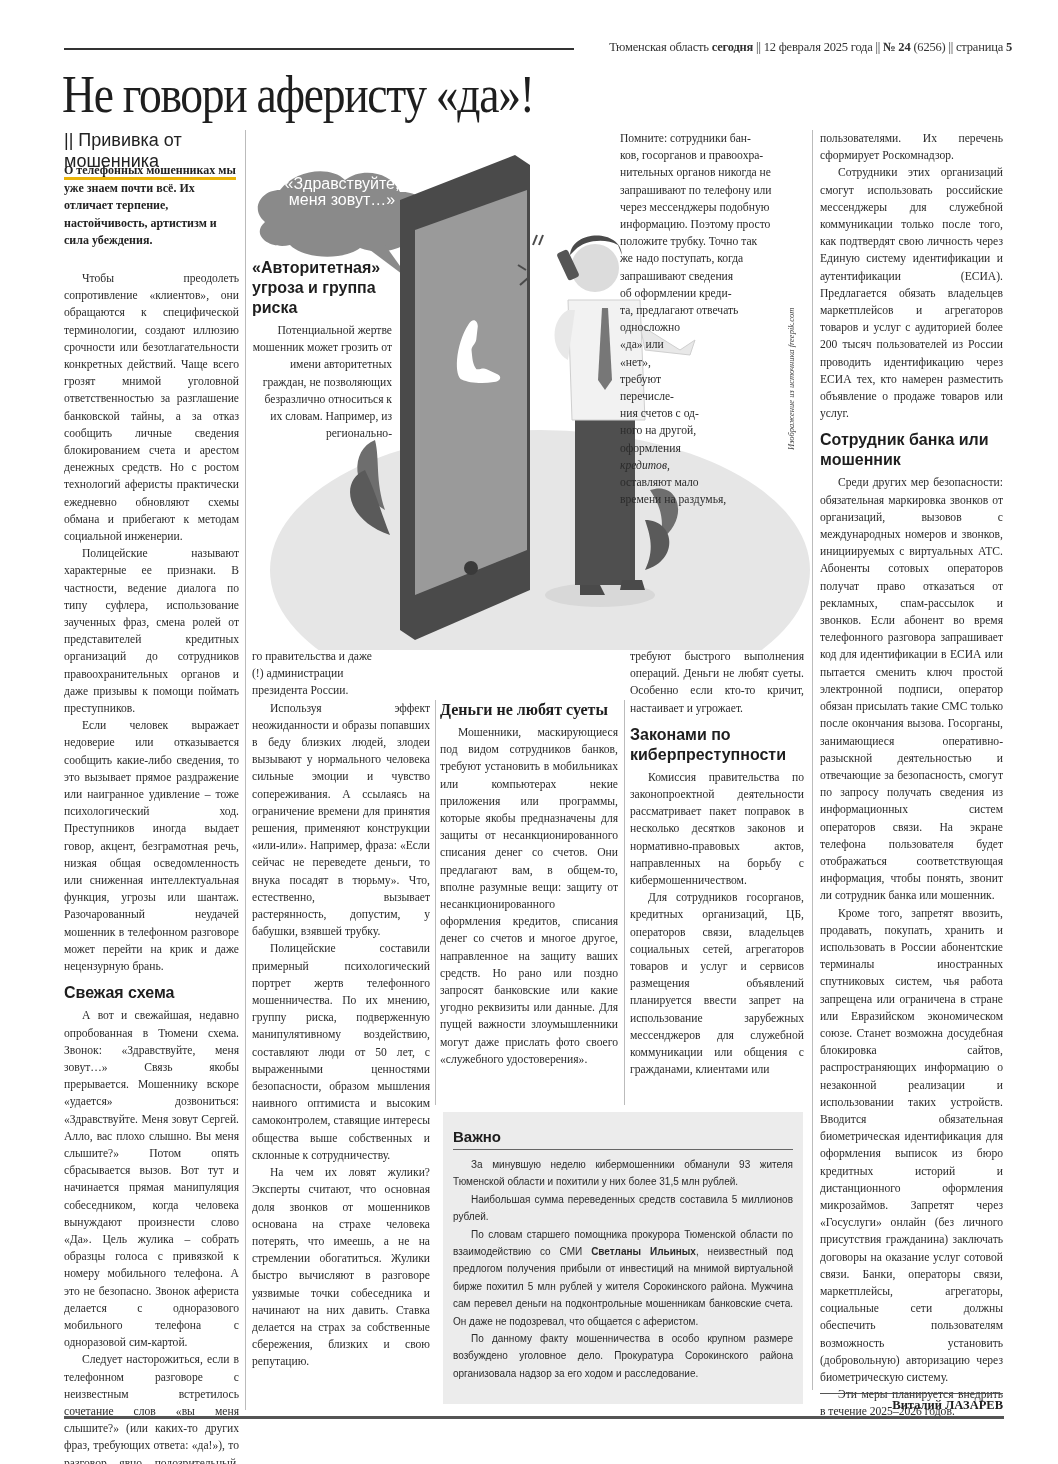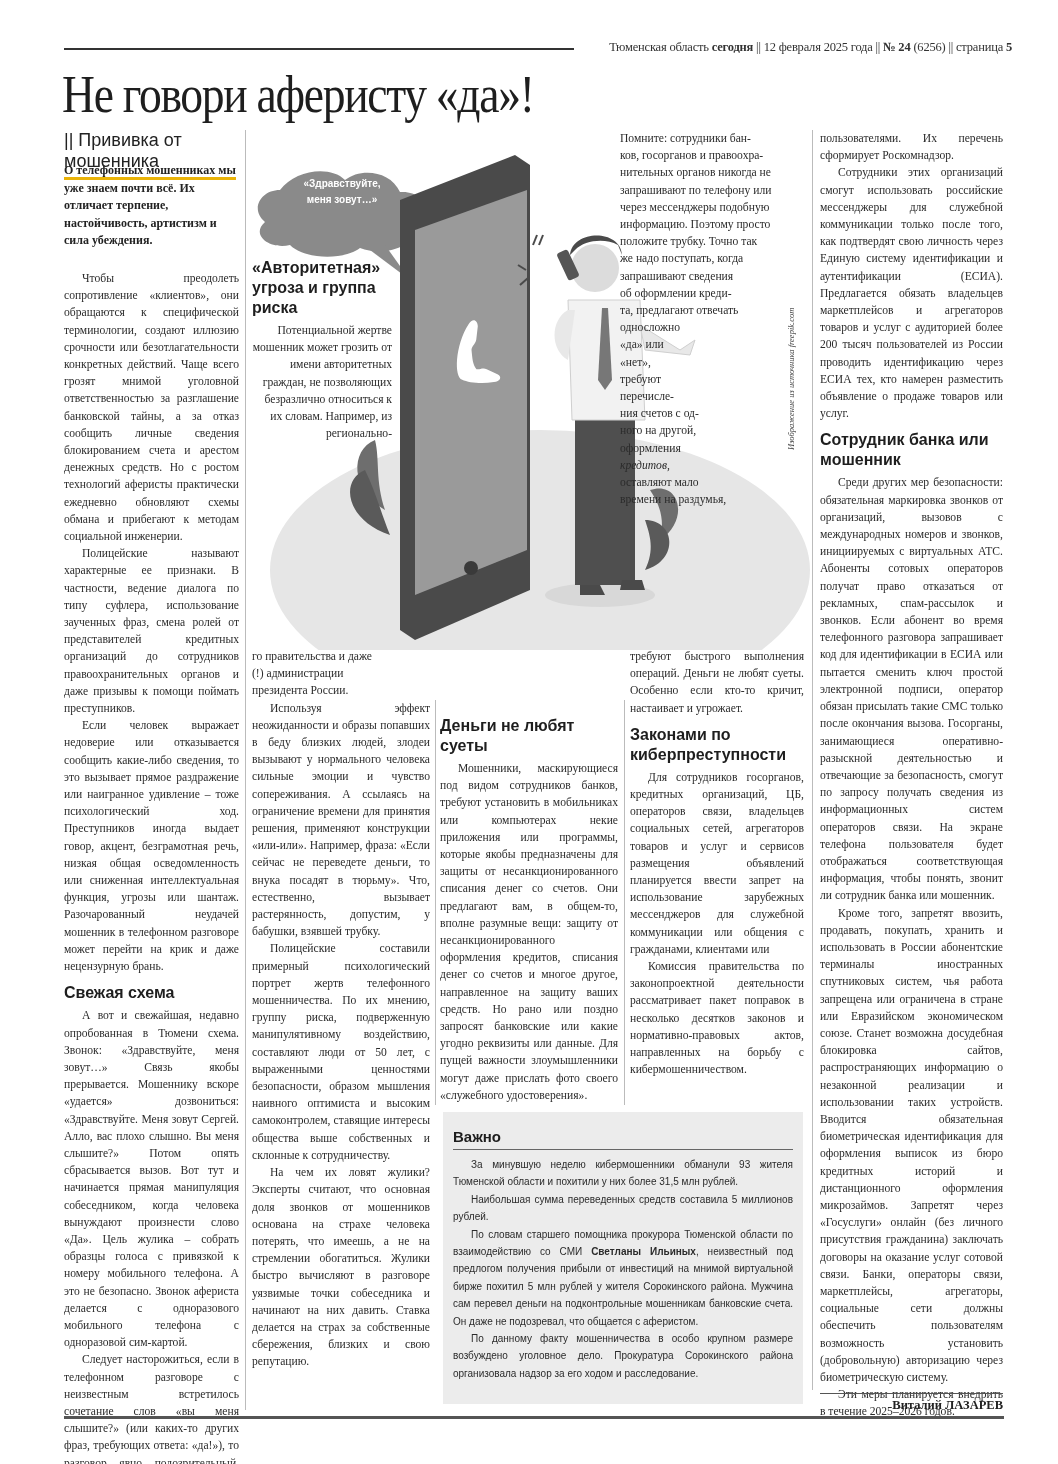--- a/index.html
+++ b/index.html
@@ -24,21 +24,21 @@
   .c2a { left: 252px; top: 258px; width: 140px; }
   .c2b { left: 252px; top: 648px; width: 178px; }
   .c3a { left: 620px; top: 130px; width: 183px; }
   .c3b { left: 440px; top: 700px; width: 178px; }
   .c4 { left: 630px; top: 648px; width: 174px; }
   .c5 { left: 820px; top: 130px; width: 183px; }
   .vrule { position: absolute; width: 1px; background: #bbb; }
   
   .illus { left: 250px; top: 150px; width: 560px; height: 500px; }
   .bubble-text { left: 262px; top: 176px; width: 160px; text-align: center; font-family: "Liberation Sans", sans-serif;
-                 font-weight: bold; font-size: 10px; line-height: 16px; color: #fff; }
+                 font-weight: normal; font-size: 16px; line-height: 16px; color: #fff; }
   .credit { left: 786px; top: 450px; font-family: "Liberation Serif", serif; font-style: italic; font-size: 8.5px; color: #444;
             transform: rotate(-90deg); transform-origin: left top; white-space: nowrap; }
   
   .box { left: 443px; top: 1112px; width: 360px; height: 292px; background: #ececec; }
   .box h4 { margin: 0; padding: 16px 10px 4px 10px; font-family: "Liberation Sans", sans-serif; font-size: 15px; font-weight: bold; color: #1e1e1e; }
   .box .boxrule { margin: 0 10px; height: 1px; background: #666; }
   .box .boxbody { padding: 6px 10px 0 10px; font-family: "Liberation Sans", sans-serif; font-size: 10px; line-height: 17.4px;
                   text-align: justify; color: #2b2b2b; }
   .box .boxbody p { margin: 0; text-indent: 18px; }
   .sig-rule { left: 820px; top: 1393px; width: 183px; height: 1px; background: #555; }
@@ -161,26 +161,26 @@
       <div>оформления</div>
       <div style=" font-style: italic;">кредитов,</div>
       <div style="margin-top: 0px;">оставляют мало</div>
       <div style="margin-top: 0px;">времени на раздумья,</div>
     </div>
 </div>
 
 <div class="col c4">
   <p style="text-indent:0;">требуют быстрого выполнения операций. Деньги не любят суеты. Особенно если кто-то кричит, настаивает и угрожает.</p>
   <h3>Законами по киберпреступности</h3>
+  <p>Комиссия правительства по законопроектной деятельности рассматривает пакет поправок в несколько десятков законов и нормативно-правовых актов, направленных на борьбу с кибермошенничеством.</p>
   <p>Для сотрудников госорганов, кредитных организаций, ЦБ, операторов связи, владельцев социальных сетей, агрегаторов товаров и услуг и сервисов размещения объявлений планируется ввести запрет на использование зарубежных мессенджеров для служебной коммуникации или общения с гражданами, клиентами или</p>
-  <p>Комиссия правительства по законопроектной деятельности рассматривает пакет поправок в несколько десятков законов и нормативно-правовых актов, направленных на борьбу с кибермошенничеством.</p>
 </div>
 
 <div class="col c3b">
-  <h3 style="margin-top:16px;">Деньги не любят суеты</h3>
+  <h3 style="margin-top:0;font-family:Liberation Serif, serif;">Деньги не любят суеты</h3>
   <p>Мошенники, маскирующиеся под видом сотрудников банков, требуют установить в мобильниках или компьютерах некие приложения или программы, которые якобы предназначены для защиты от несанкционированного списания денег со счетов. Они предлагают вам, в общем-то, вполне разумные вещи: защиту от несанкционированного оформления кредитов, списания денег со счетов и многое другое, направленное на защиту ваших средств. Но рано или поздно запросят банковские или какие угодно реквизиты или данные. Для пущей важности злоумышленники могут даже прислать фото своего «служебного удостоверения».</p>
 </div>
 
 <div class="col c5">
   <p style="text-indent:0;">пользователями. Их перечень сформирует Роскомнадзор.</p>
   <p>Сотрудники этих организаций смогут использовать российские мессенджеры для служебной коммуникации только после того, как подтвердят свою личность через Единую систему идентификации и аутентификации (ЕСИА). Предлагается обязать владельцев маркетплейсов и агрегаторов товаров и услуг с аудиторией более 200 тысяч пользователей из России проводить идентификацию через ЕСИА тех, кто намерен разместить объявление о продаже товаров или услуг.</p>
   <h3>Сотрудник банка или мошенник</h3>
   <p>Среди других мер безопасности: обязательная маркировка звонков от организаций, вызовов с международных номеров и звонков, инициируемых с виртуальных АТС. Абоненты сотовых операторов получат право отказаться от рекламных, спам-рассылок и звонков. Если абонент во время телефонного разговора запрашивает код для идентификации в ЕСИА или пытается сменить ключ простой электронной подписи, оператор обязан присылать такие СМС только после окончания вызова. Госорганы, занимающиеся оперативно-разыскной деятельностью и отвечающие за безопасность, смогут по запросу получать сведения из информационных систем операторов связи. На экране телефона пользователя будет отображаться соответствующая информация, чтобы понять, звонит ли сотрудник банка или мошенник.</p>
   <p>Кроме того, запретят ввозить, продавать, покупать, хранить и использовать в России абонентские терминалы иностранных спутниковых систем, чья работа запрещена или ограничена в стране или Евразийском экономическом союзе. Станет возможна досудебная блокировка сайтов, распространяющих информацию о незаконной реализации и использовании таких устройств. Вводится обязательная биометрическая идентификация для оформления выписок из бюро кредитных историй и дистанционного оформления микрозаймов. Запретят через «Госуслуги» онлайн (без личного присутствия гражданина) заключать договоры на оказание услуг сотовой связи. Банки, операторы связи, маркетплейсы, агрегаторы, социальные сети должны обеспечить пользователям возможность установить (добровольную) авторизацию через биометрическую систему.</p>
   <p>Эти меры планируется внедрить в течение 2025–2026 годов.</p>

